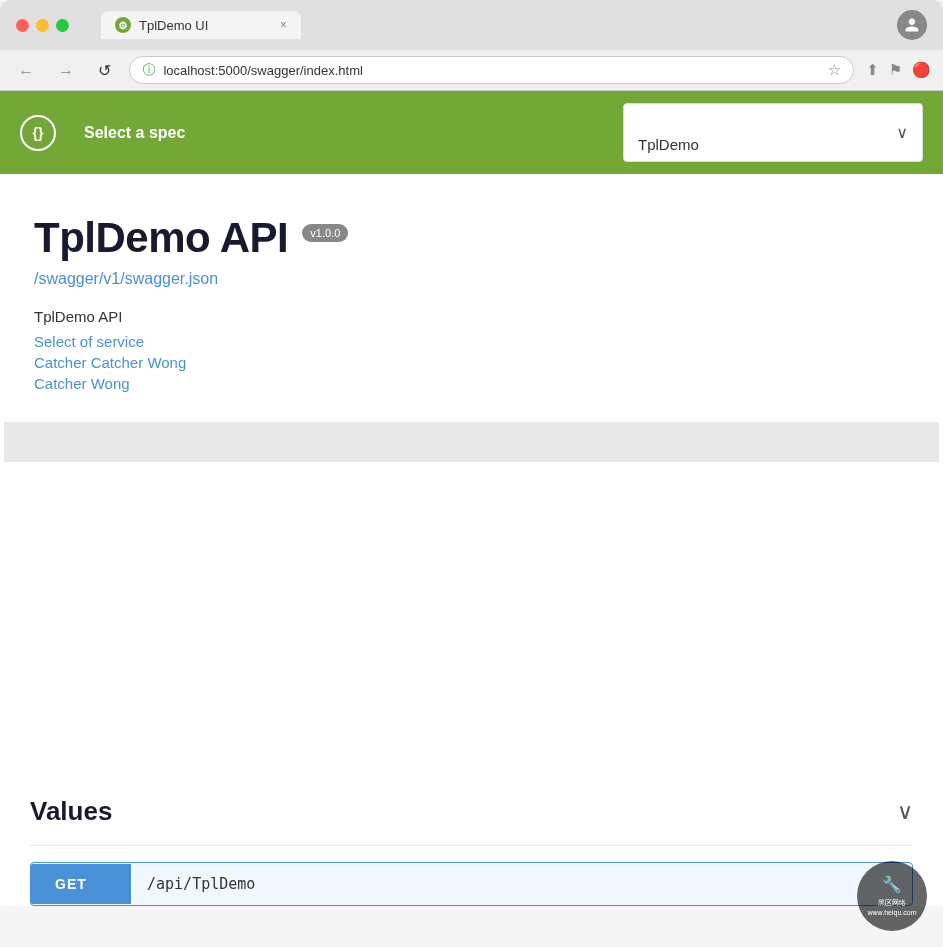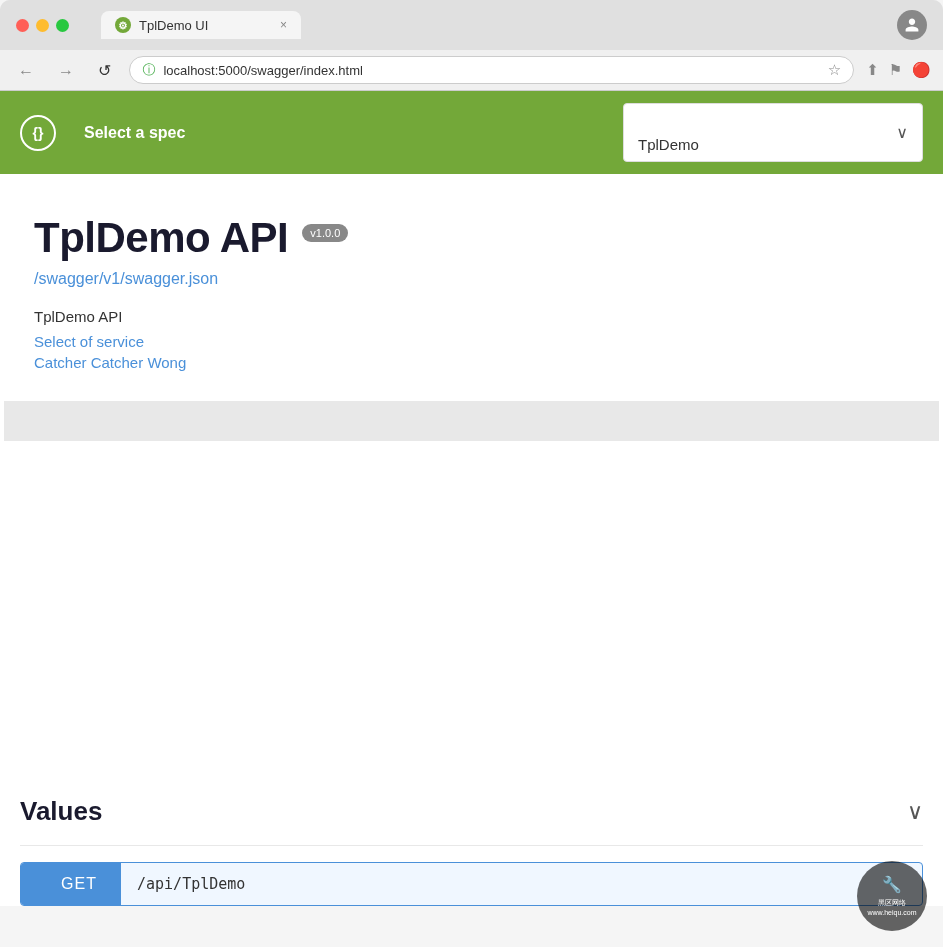--- a/index.html
+++ b/index.html
@@ -294,21 +294,21 @@
       background: #e8e8e8;
       height: 40px;
       margin: 0 -30px;
       margin-top: 30px;
     }
 
     
     .values-section {
       background: white;
       margin-top: 0;
-      padding: 0 20px;
+      padding: 0 30px;
     }
 
     .values-header {
       display: flex;
       align-items: center;
       justify-content: space-between;
       padding: 22px 0 18px;
       border-bottom: 1px solid #e8e8e8;
     }
 
@@ -333,25 +333,25 @@
       border: 1.5px solid #4a90d9;
       border-radius: 4px;
       margin-top: 16px;
       overflow: hidden;
       background: #f0f7ff;
     }
 
     .method-badge {
       background: #4a90d9;
       color: white;
-      font-size: 16px;
-      font-weight: 400;
+      font-size: 14px;
+      font-weight: 700;
       padding: 12px 24px;
       min-width: 100px;
-      text-align: right;
+      text-align: left;
       letter-spacing: 1px;
     }
 
     .endpoint-path {
       font-size: 15px;
       color: #333;
       padding: 12px 16px;
       font-family: monospace;
     }
 
@@ -440,20 +440,21 @@
     <div class="api-title-row">
       <span class="api-title">TplDemo API</span>
       <span class="version-badge">v1.0.0</span>
     </div>
     <a class="api-url" href="#">/swagger/v1/swagger.json</a>
   </div>
 
   <p class="api-description">TplDemo API</p>
   <a class="api-link" href="#">Select of service</a>
   <a class="api-link" href="#">Catcher Catcher Wong</a>
+  <a class="api-link" href="#">Catcher Wong</a>
 
   <div class="content-divider"></div>
 </div>
 
 <div class="values-section">
   <div class="values-header">
     <span class="values-title">Values</span>
     <button class="values-toggle">∨</button>
   </div>
   <div class="endpoint-row">

